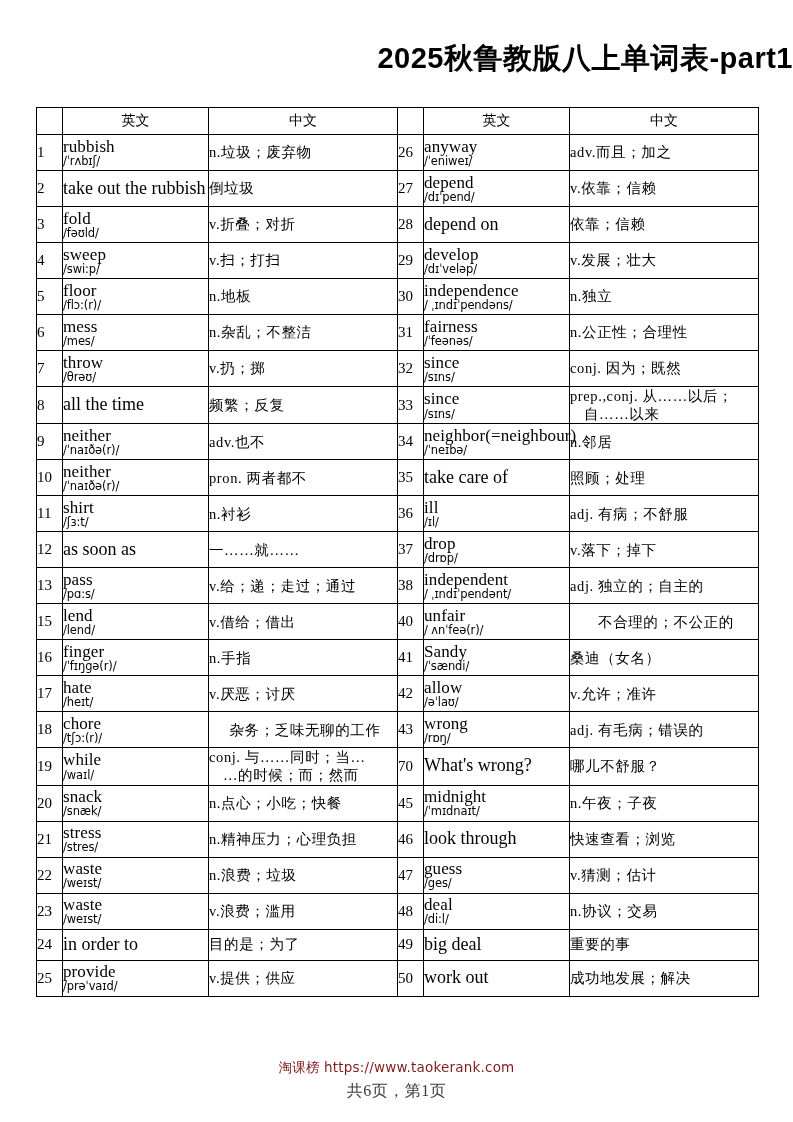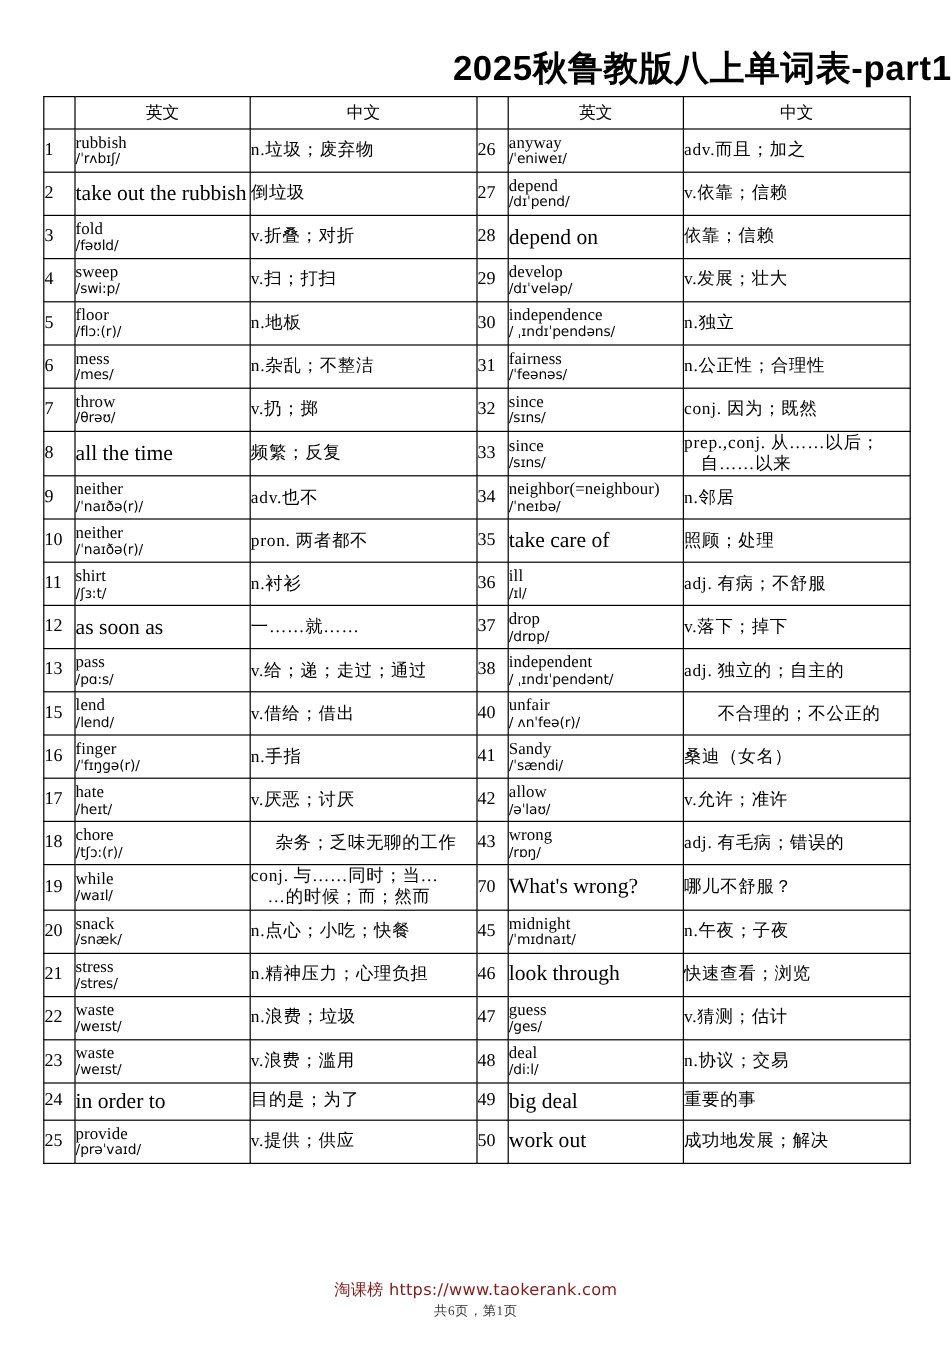--- a/index.html
+++ b/index.html
@@ -32,21 +32,21 @@
     margin: 0;
     padding-top: 40px;
     padding-bottom: 0;
     line-height: 1.25;
     color: #000;
   }
 
   .table-wrap {
     position: absolute;
     left: 36px;
-    top: 80px;
+    top: 107px;
     width: 722px;
   }
 
   table.vocab {
     border-collapse: collapse;
     table-layout: fixed;
     width: 722px;
     border: 1px solid #000;
   }
   table.vocab td, table.vocab th {
@@ -81,21 +81,21 @@
     font-size: 15px;
     font-family: "Liberation Serif", serif;
   }
 
   td.eng {
     padding-left: 5px;
     line-height: 1.0;
   }
   .word {
     display: block;
-    font-size: 14px;
+    font-size: 17px;
     font-family: "Liberation Serif", serif;
     line-height: 1.08;
     letter-spacing: 0.1px;
   }
   .word.overflow {
     position: relative;
     white-space: nowrap;
     z-index: 3;
   }
   .phon {
@@ -144,21 +144,21 @@
   .footer .site {
     display: block;
     font-family: "DejaVu Sans", sans-serif;
     font-size: 13.5px;
     color: #7f1d1d;
     letter-spacing: 0.2px;
   }
   .footer .pages {
     display: block;
     font-family: "Liberation Serif", serif;
-    font-size: 11px;
+    font-size: 16px;
     color: #3a3a3a;
     letter-spacing: 0.5px;
     margin-top: 1px;
   }
 </style>
 </head>
 <body>
 
 <div class="page">
 

